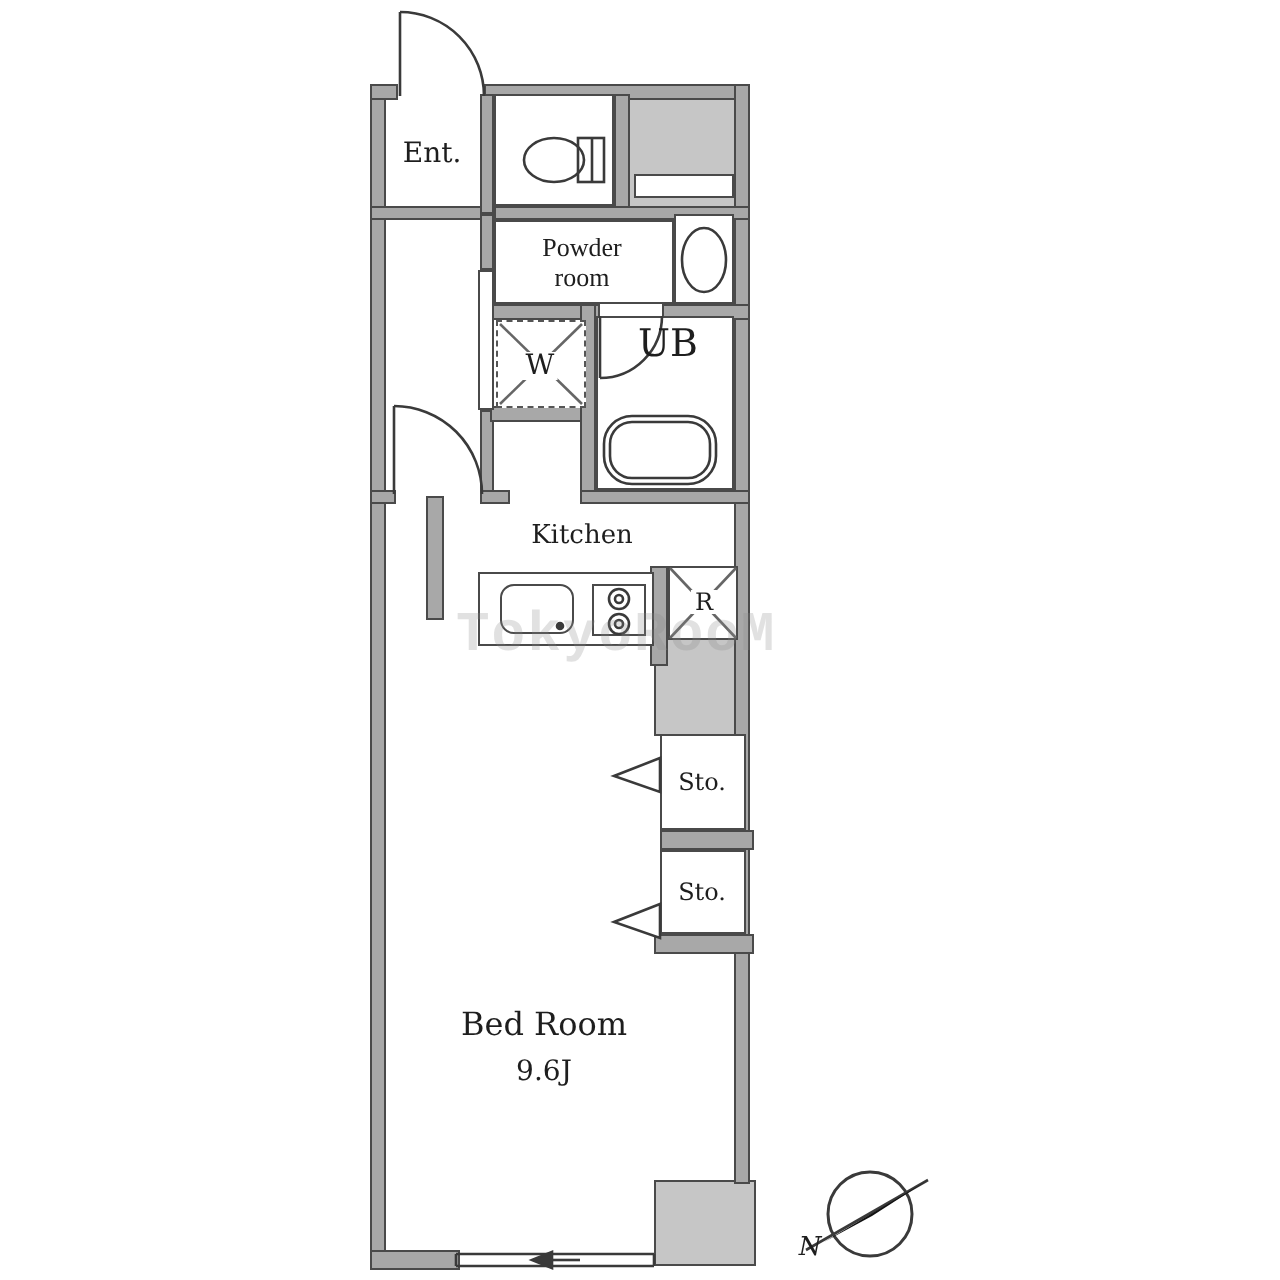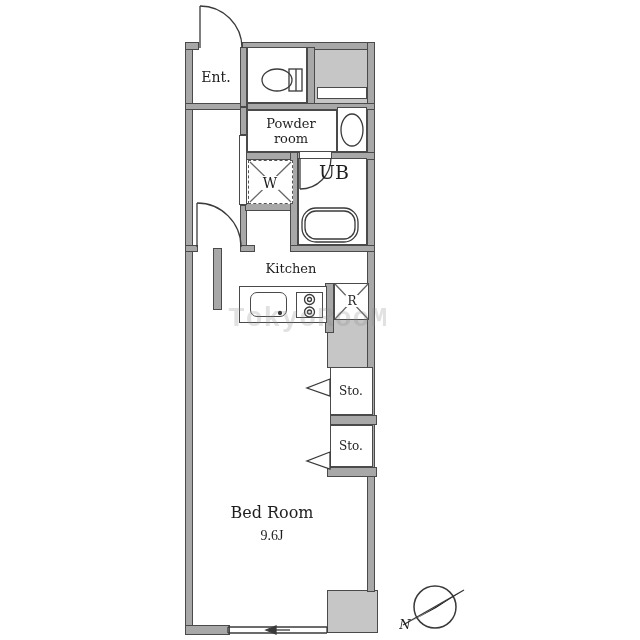--- a/index.html
+++ b/index.html
@@ -108,29 +108,29 @@
       <polygon points="266,630 276,626 276,634" fill="#3a3a3a"></polygon>
       <line x1="276" y1="630" x2="290" y2="630"></line>
 
       <circle cx="435" cy="607" r="21" stroke-width="1.5"></circle>
       <line x1="403" y1="625" x2="464" y2="590"></line>
       <polygon points="464,590 412,621 436,608" fill="#111" stroke="none"></polygon>
     </g>
   </svg>
 
   <div class="label" style="left:216px;top:77px;font-size:14px;">Ent.</div>
-  <div class="label" style="left:291px;top:131px;font-size:13px;line-height:15px;">
+  <div class="label" style="left:291px;top:131px;font-size:13px;line-height:15px;font-family:Liberation Serif, serif;">
     <div>Powder</div>
     <div>room</div>
   </div>
   <div class="label onwhite" style="left:270px;top:183px;font-size:14px;">W</div>
   <div class="label" style="left:334px;top:172px;font-size:19px;">UB</div>
   <div class="label" style="left:291px;top:268px;font-size:13px;">Kitchen</div>
   <div class="label onwhite" style="left:352px;top:301px;font-size:12px;">R</div>
   <div class="label" style="left:351px;top:391px;font-size:12px;">Sto.</div>
   <div class="label" style="left:351px;top:446px;font-size:12px;">Sto.</div>
   <div class="label" style="left:272px;top:512px;font-size:16px;">Bed Room</div>
-  <div class="label" style="left:272px;top:536px;font-size:14px;font-family:Liberation Serif, serif;">9.6J</div>
+  <div class="label" style="left:272px;top:536px;font-size:14px;">9.6J</div>
   <div class="north" style="left:405px;top:624px;">N</div>
 
   <div class="watermark">TokyoRooM</div>
 
 </div>
 
 </body></html>

